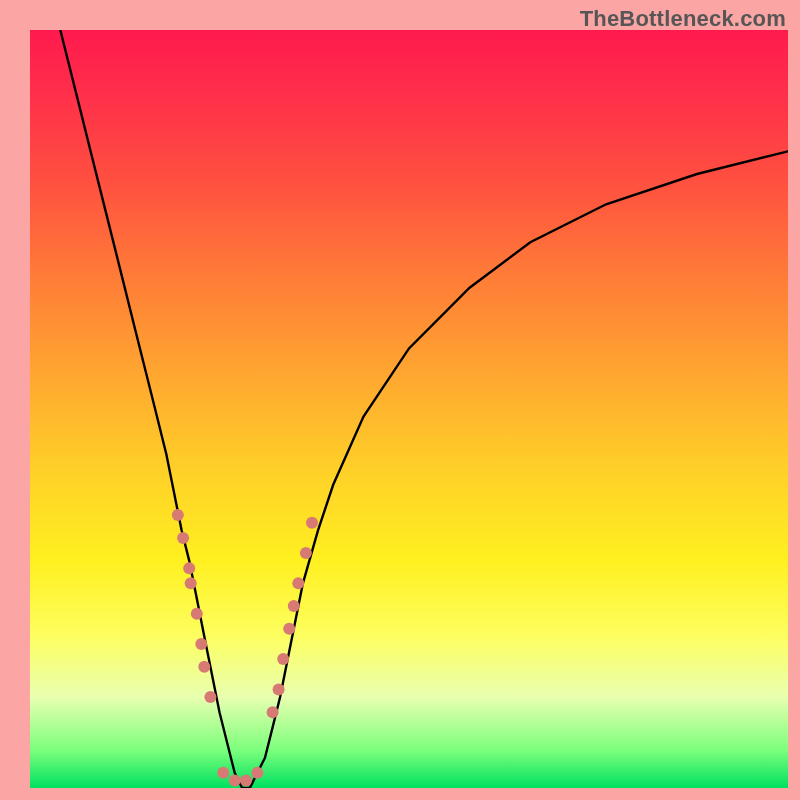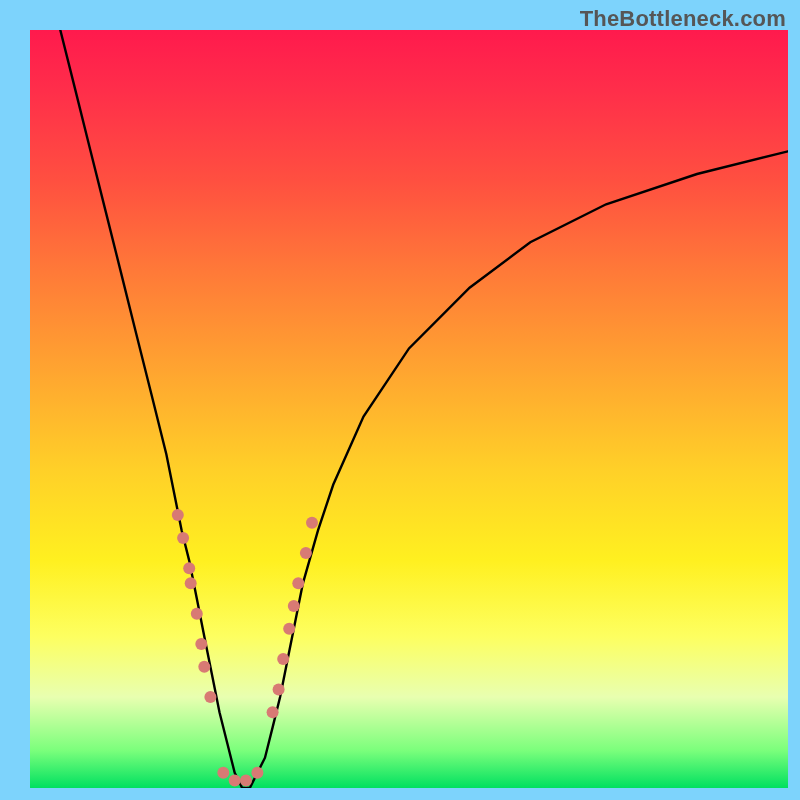--- a/index.html
+++ b/index.html
@@ -1,20 +1,20 @@
 <!DOCTYPE html>
 <html><head>
 <meta charset="utf-8">
 <style>
   * { margin: 0; padding: 0; box-sizing: border-box; }
   html, body { width: 800px; height: 800px; overflow: hidden; }
   .frame {
     width: 800px;
     height: 800px;
-    background: #7dd3fc;
+    background: #fca5a5;
     position: relative;
   }
   .plot-area {
     position: absolute;
     left: 30px;
     top: 30px;
     width: 758px;
     height: 758px;
     background: linear-gradient(to bottom,
       #ff1a4d 0%,

